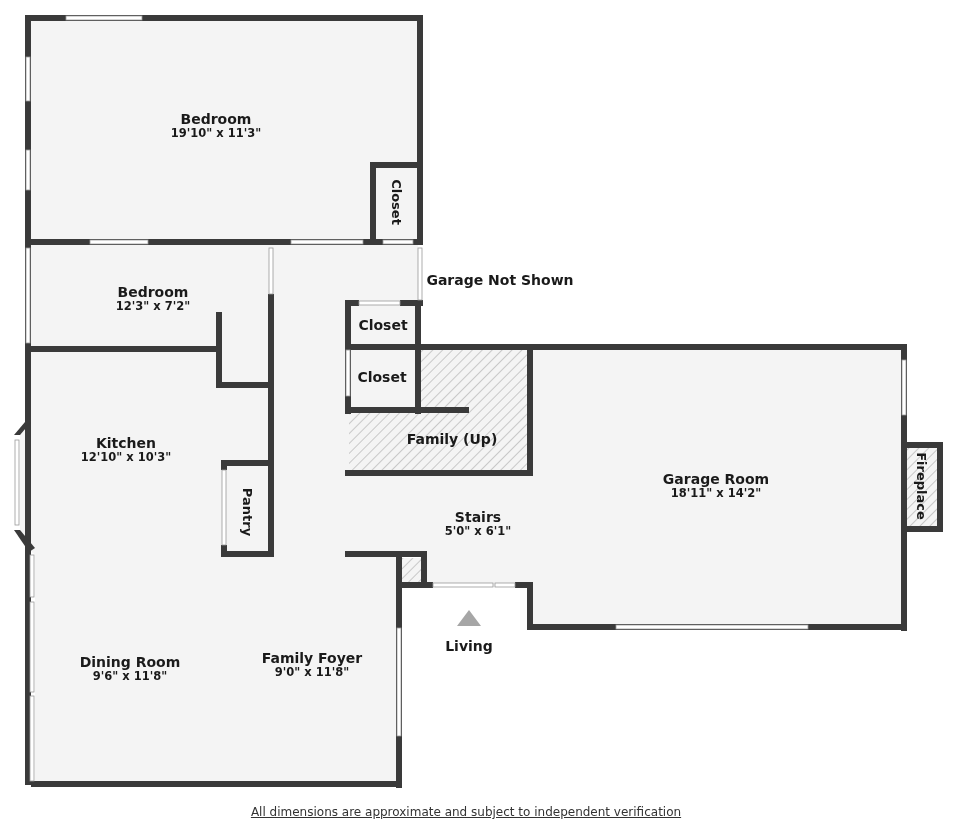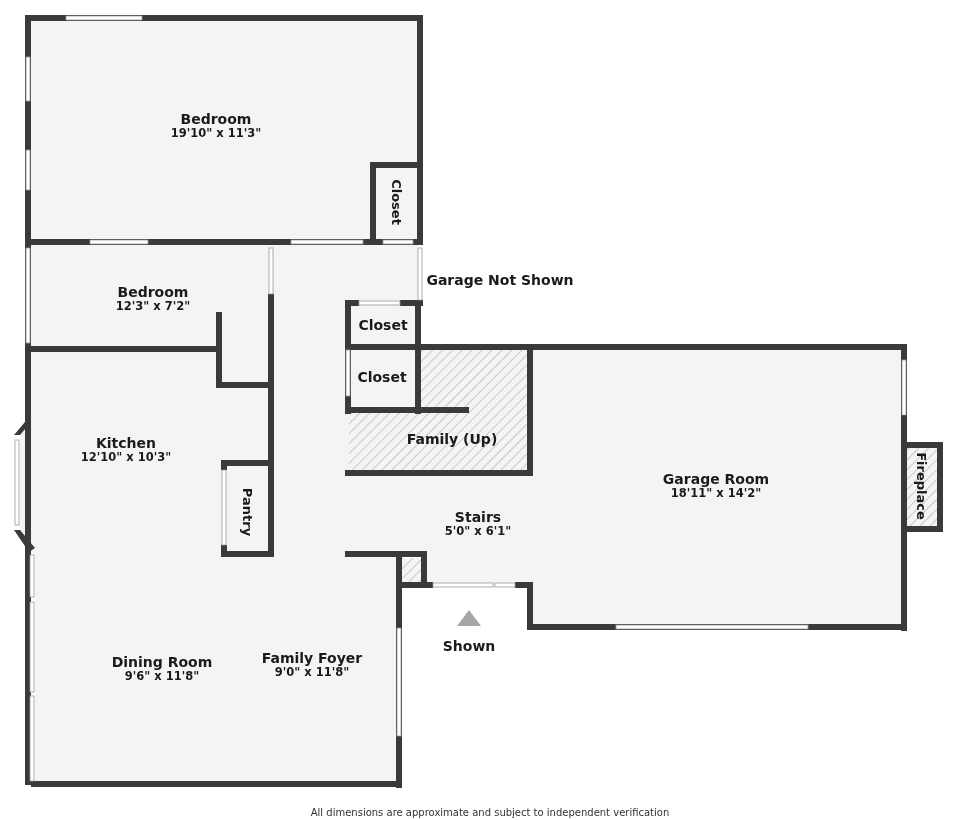--- a/index.html
+++ b/index.html
@@ -2,21 +2,21 @@
 <html><head>
 <meta charset="utf-8">
 <style>
   html, body { margin: 0; padding: 0; background: #ffffff; }
   body { width: 958px; height: 820px; position: relative; overflow: hidden; font-family: "DejaVu Sans", sans-serif; }
   svg { position: absolute; left: 0; top: 0; }
   .lbl { position: absolute; transform: translate(-50%, -50%); text-align: center; color: #1a1a1a; white-space: nowrap; line-height: 1.15; }
   .lbl .name { font-weight: bold; font-size: 14px; display: block; }
   .lbl .dim { font-weight: bold; font-size: 11.5px; display: block; }
   .vert { position: absolute; transform: translate(-50%, -50%) rotate(90deg); font-weight: bold; font-size: 13px; color: #1a1a1a; white-space: nowrap; }
-  .note { position: absolute; left: 490px; top: 812px; transform: translate(-50%, -50%); font-size: 10px; color: #333; white-space: nowrap; }
+  .note { position: absolute; left: 466px; top: 812px; transform: translate(-50%, -50%); font-size: 12px; color: #333; white-space: nowrap; text-decoration: underline; }
 </style>
 </head>
 <body>
 
 <svg width="958" height="820" viewBox="0 0 958 820" xmlns="http://www.w3.org/2000/svg">
   <defs>
     <pattern id="hatch" patternUnits="userSpaceOnUse" width="7" height="7" patternTransform="rotate(45)">
       <rect width="7" height="7" fill="#f4f4f4"></rect>
       <line x1="0" y1="0" x2="0" y2="7" stroke="#aaaaaa" stroke-width="1.2"></line>
     </pattern>
@@ -122,21 +122,21 @@
   <span class="dim">19'10" x 11'3"</span>
 </div>
 <div class="lbl" style="left:153px; top:299px;">
   <span class="name">Bedroom</span>
   <span class="dim">12'3" x 7'2"</span>
 </div>
 <div class="lbl" style="left:126px; top:450px;">
   <span class="name">Kitchen</span>
   <span class="dim">12'10" x 10'3"</span>
 </div>
-<div class="lbl" style="left:130px; top:669px;margin-left:32px;">
+<div class="lbl" style="left:130px; top:669px;">
   <span class="name">Dining Room</span>
   <span class="dim">9'6" x 11'8"</span>
 </div>
 <div class="lbl" style="left:312px; top:665px;">
   <span class="name">Family Foyer</span>
   <span class="dim">9'0" x 11'8"</span>
 </div>
 <div class="lbl" style="left:478px; top:524px;">
   <span class="name">Stairs</span>
   <span class="dim">5'0" x 6'1"</span>
@@ -152,19 +152,19 @@
 </div>
 <div class="lbl" style="left:382px; top:377px;">
   <span class="name">Closet</span>
 </div>
 <div class="lbl" style="left:452px; top:439px;">
   <span class="name">Family (Up)</span>
 </div>
 <div class="vert" style="left:247px; top:512px;">Pantry</div>
 <div class="vert" style="left:921px; top:486px;">Fireplace</div>
 <div class="lbl" style="left:469px; top:646px;">
-  <span class="name">Shown</span>
+  <span class="name">Living</span>
 </div>
 <div class="lbl" style="left:500px; top:280px;">
   <span class="name">Garage Not Shown</span>
 </div>
 
 <div class="note">All dimensions are approximate and subject to independent verification</div>
 
 </body></html>

